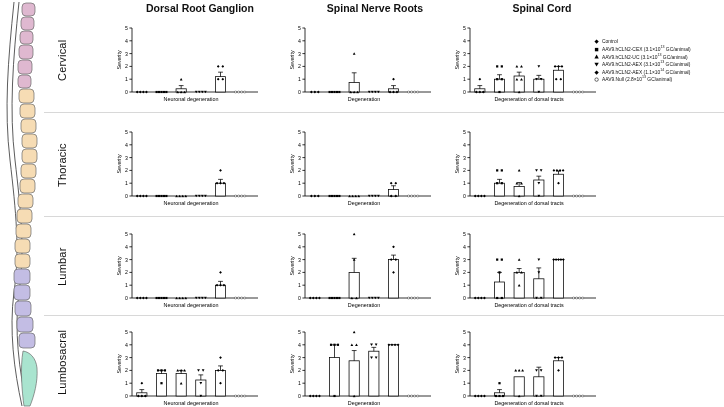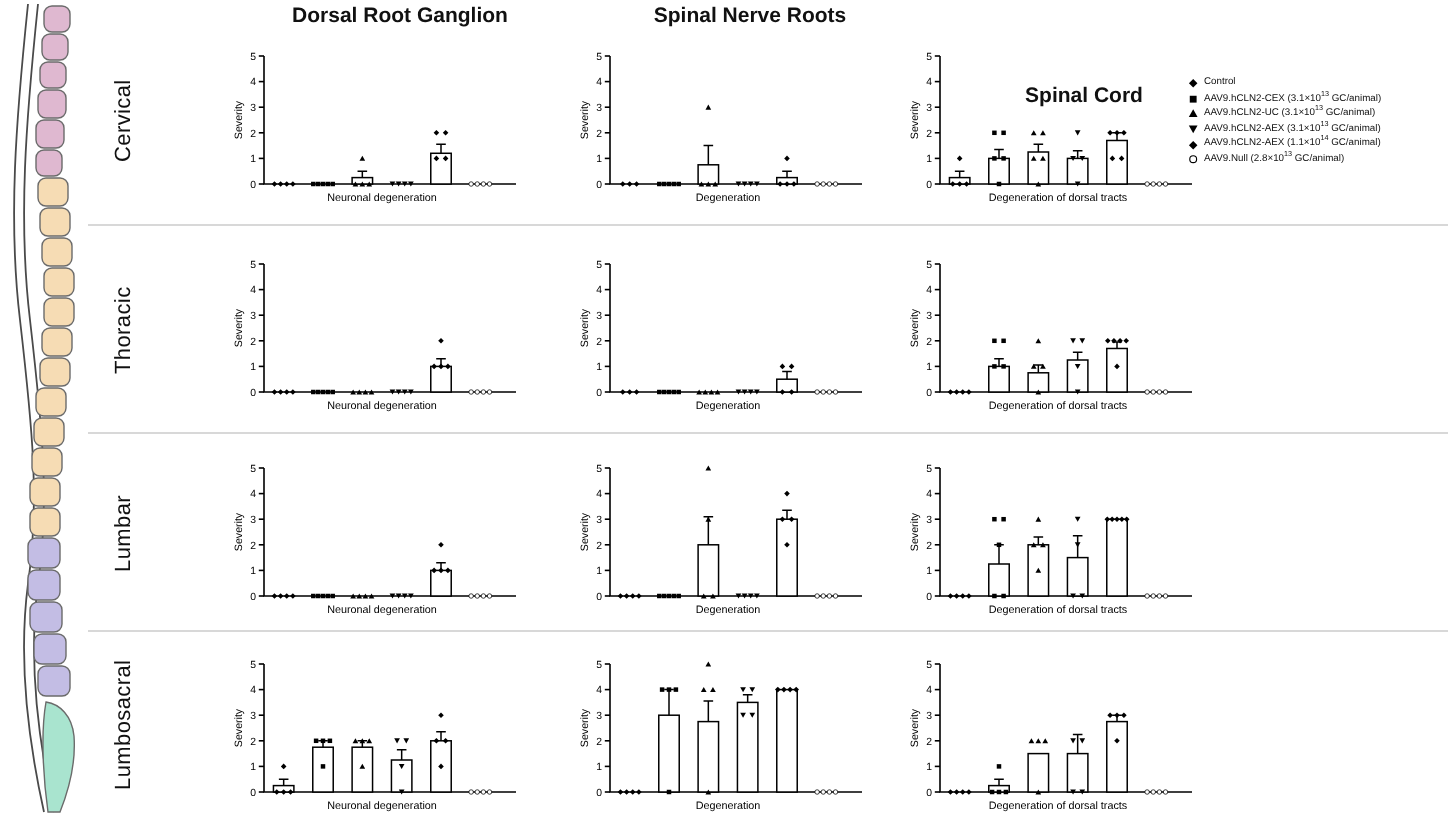--- a/index.html
+++ b/index.html
@@ -59,21 +59,21 @@
       <path d="M23,351 C30,352 36,358 37,368 C38,382 34,396 30,406 L24,406 C22,392 20,368 23,351 Z" fill="#a9e4cf"></path>
     </g>
   </svg>
 
   <div class="rowline" style="left:44px;top:112px;width:680px;"></div>
   <div class="rowline" style="left:44px;top:216px;width:680px;"></div>
   <div class="rowline" style="left:44px;top:315px;width:680px;"></div>
 
   <div class="colhead" style="left:120px;top:2px;width:160px;">Dorsal Root Ganglion</div>
   <div class="colhead" style="left:295px;top:2px;width:160px;">Spinal Nerve Roots</div>
-  <div class="colhead" style="left:462px;top:2px;width:160px;margin-top:40px;">Spinal Cord</div>
+  <div class="colhead" style="left:462px;top:2px;width:160px;">Spinal Cord</div>
 
   <div class="rowlabel" style="left:56px;top:14px;height:92px;">Cervical</div>
   <div class="rowlabel" style="left:56px;top:120px;height:90px;">Thoracic</div>
   <div class="rowlabel" style="left:56px;top:224px;height:86px;">Lumbar</div>
   <div class="rowlabel" style="left:56px;top:320px;height:84px;">Lumbosacral</div>
 
   <div id="panels">
       <div class="panel" style="left: 110px; top: 22px; width: 152px; height: 90px;">
         <svg width="152" height="90">
           <path d="M22,6 L22,70 L148,70" fill="none" stroke="#000" stroke-width="0.8"></path>

